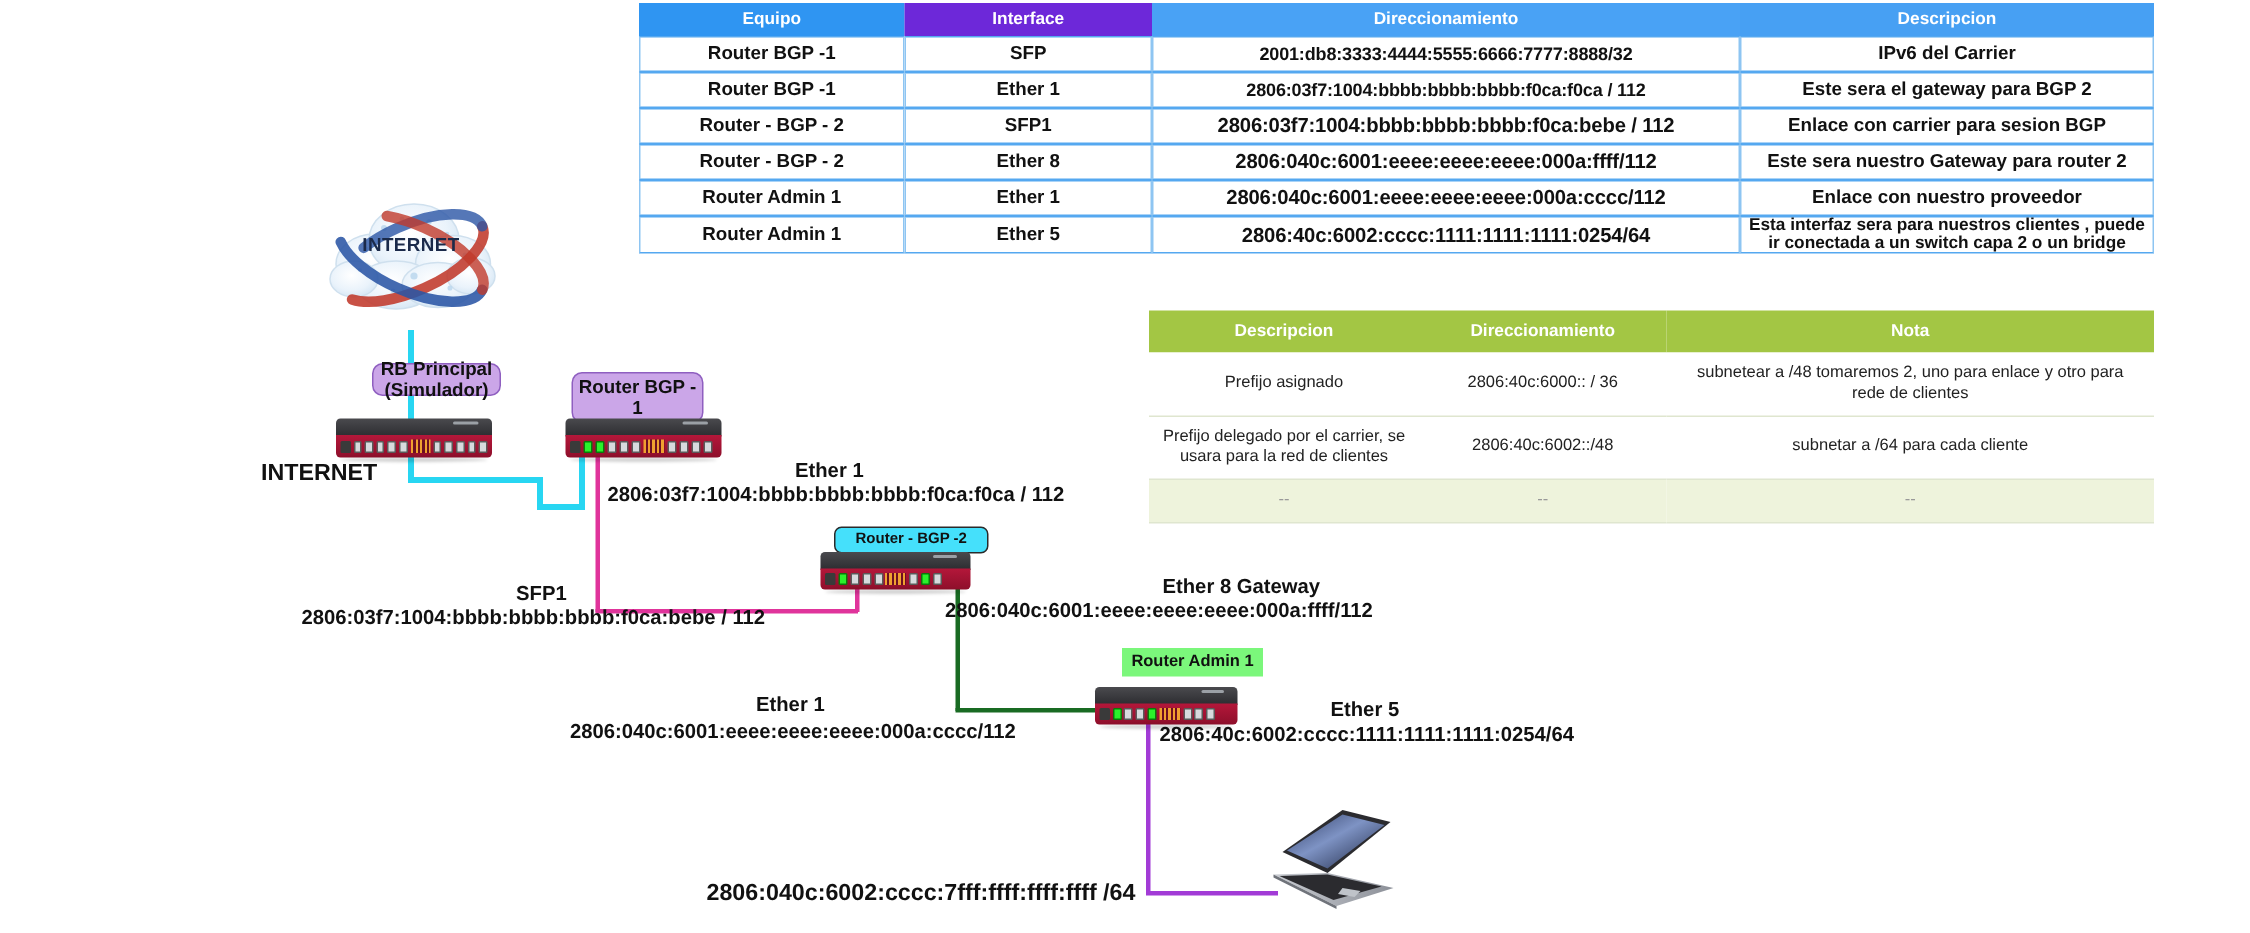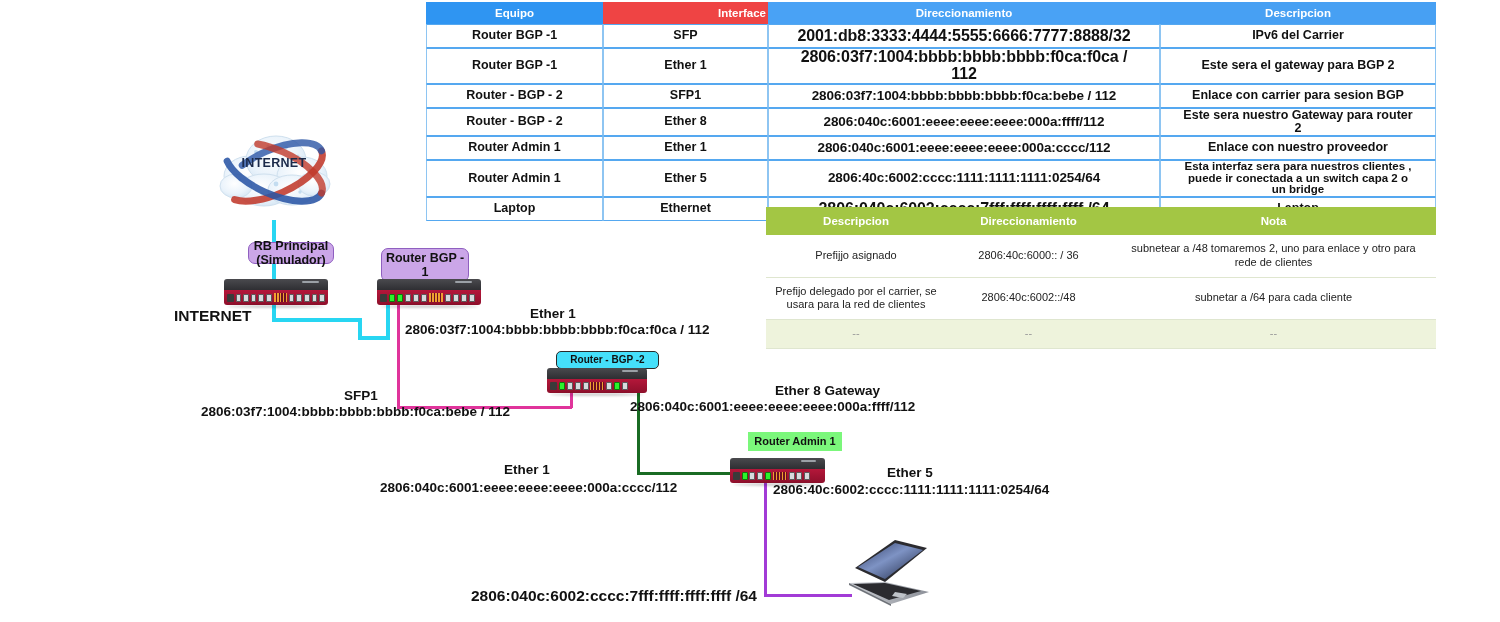--- a/index.html
+++ b/index.html
@@ -25,39 +25,39 @@
     background: #3d9bf0;
     color: #ffffff;
     font-size: 11.5px;
     font-weight: bold;
     height: 22px;
     text-align: center;
     border: none;
     padding: 0 2px;
   }
   #table-equipos th.c1 { background:#2f95f2; }
-  #table-equipos th.c2 { background:#ef4444;text-align:right; }
+  #table-equipos th.c2 { background:#6d28d9; }
   #table-equipos th.c3 { background:#49a2f5; }
   #table-equipos th.c4 { background:#47a0f3; }
   #table-equipos td {
     background: #ffffff;
     color: #111;
     font-size: 12.5px;
     font-weight: bold;
     text-align: center;
     height: 24px;
     border-top: 1.4px solid #55a8f0;
     border-bottom: 1.4px solid #55a8f0;
     border-left: 1.4px solid #8ec5f2;
     border-right: 1.4px solid #8ec5f2;
-    padding: 0 20px;
+    padding: 0 4px;
     line-height: 1.05;
   }
   #table-equipos td.addr { font-size: 13.5px; letter-spacing: -0.1px; }
-  #table-equipos td.addr-lg { font-size: 16px; }
+  #table-equipos td.addr-lg { font-size: 12px; }
   #table-equipos td.desc-sm { font-size: 11.5px; line-height: 1.02; }
 
   
   #table-prefijos {
     position: absolute; left: 766px; top: 207px; width: 670px;
     border-collapse: collapse;
     table-layout: fixed;
   }
   #table-prefijos th {
     background: #a3c644;
@@ -221,40 +221,34 @@
         <td>Ether 1</td>
         <td class="addr">2806:040c:6001:eeee:eeee:eeee:000a:cccc/112</td>
         <td>Enlace con nuestro proveedor</td>
       </tr>
       <tr>
         <td>Router Admin 1</td>
         <td>Ether 5</td>
         <td class="addr">2806:40c:6002:cccc:1111:1111:1111:0254/64</td>
         <td class="desc-sm">Esta interfaz sera para nuestros clientes , puede ir conectada a un switch capa 2 o un bridge</td>
       </tr>
-      <tr>
-        <td>Laptop</td>
-        <td>Ethernet</td>
-        <td class="addr addr-lg">2806:040c:6002:cccc:7fff:ffff:ffff:ffff /64</td>
-        <td>Laptop</td>
-      </tr>
     </tbody>
   </table>
 
   <table id="table-prefijos">
     <thead>
       <tr>
         <th style="width:180px">Descripcion</th>
         <th style="width:165px">Direccionamiento</th>
         <th style="width:325px">Nota</th>
       </tr>
     </thead>
     <tbody>
       <tr class="odd">
-        <td>Prefijjo asignado</td>
+        <td>Prefijo asignado</td>
         <td>2806:40c:6000:: / 36</td>
         <td>subnetear a /48  tomaremos 2, uno para enlace y otro para rede de clientes</td>
       </tr>
       <tr class="odd">
         <td>Prefijo delegado por el carrier, se usara para la red de clientes</td>
         <td>2806:40c:6002::/48</td>
         <td>subnetar a /64 para cada cliente</td>
       </tr>
       <tr class="even">
         <td class="dash">--</td>

